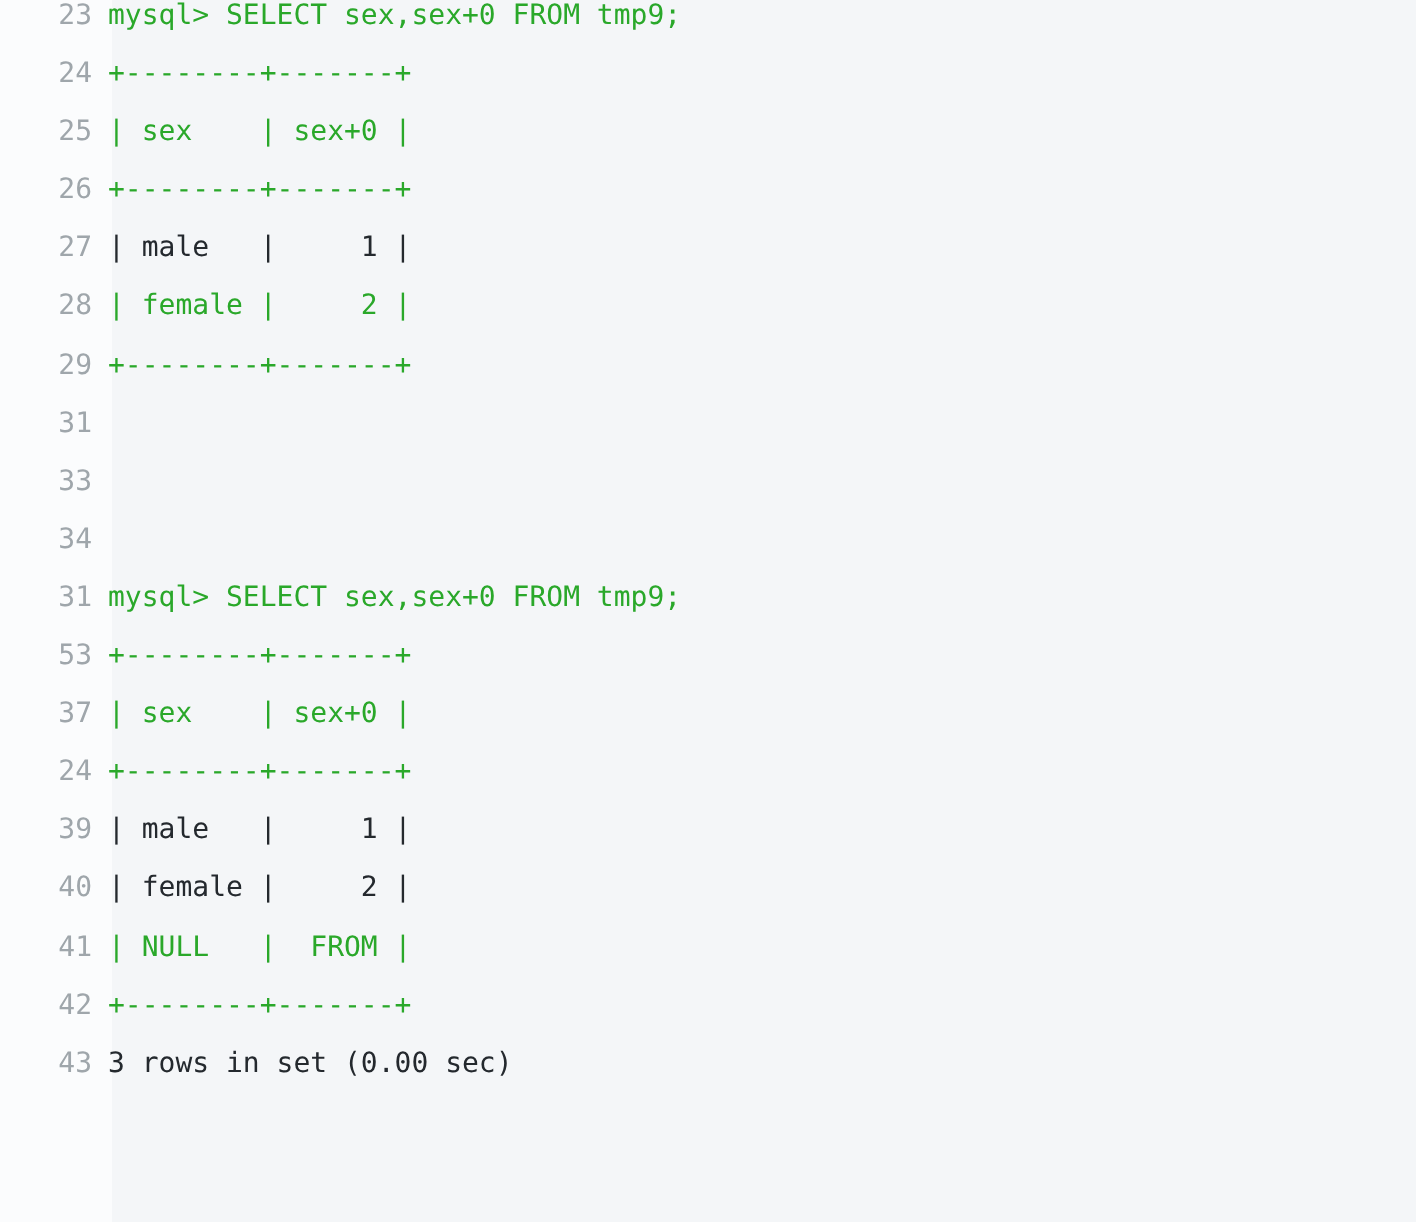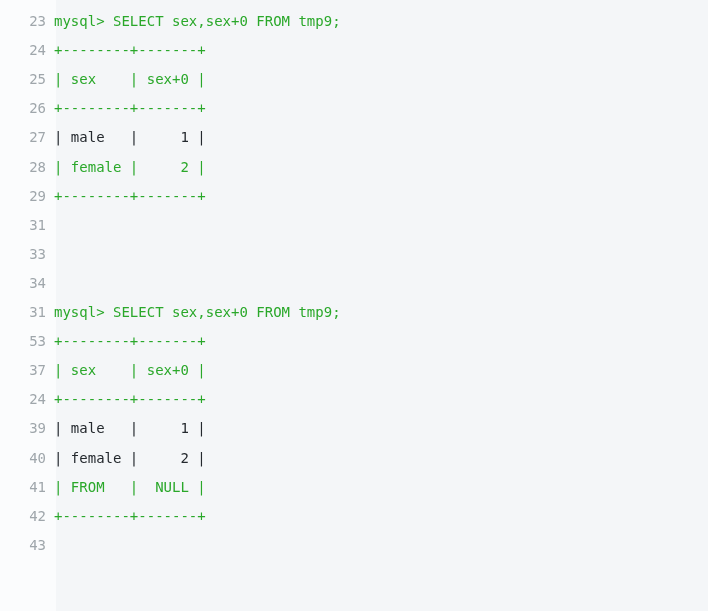--- a/index.html
+++ b/index.html
@@ -25,21 +25,21 @@
     width: 56px;
     height: 100%;
     background: var(--gutter-bg, #fbfcfd);
   }
   .lines {
     position: relative;
     z-index: 1;
   }
   .line {
     display: flex;
-    align-items: flex-end;
+    align-items: flex-start;
     height: 29.1px;
     font-size: 14px;
     white-space: pre;
   }
   .num {
     flex: 0 0 46px;
     text-align: right;
     color: var(--line-number, #9fa6ab);
     user-select: none;
   }
@@ -63,17 +63,17 @@
       <div class="line"><span class="num">29</span><span class="txt" style="color: rgb(42, 168, 42);">+--------+-------+</span></div>
       <div class="line"><span class="num">31</span><span class="txt" style="color: rgb(36, 41, 46);"></span></div>
       <div class="line"><span class="num">33</span></div>
       <div class="line"><span class="num">34</span><span class="txt" style="color: rgb(36, 41, 46);"></span></div>
       <div class="line"><span class="num">31</span><span class="txt" style="color: rgb(42, 168, 42);">mysql&gt; SELECT sex,sex+0 FROM tmp9;</span></div>
       <div class="line"><span class="num">53</span><span class="txt" style="color: rgb(42, 168, 42);">+--------+-------+</span></div>
       <div class="line"><span class="num">37</span><span class="txt" style="color: rgb(42, 168, 42);">| sex    | sex+0 |</span></div>
       <div class="line"><span class="num">24</span><span class="txt" style="color: rgb(42, 168, 42);">+--------+-------+</span></div>
       <div class="line"><span class="num">39</span><span class="txt" style="color: rgb(36, 41, 46);">| male   |     1 |</span></div>
       <div class="line"><span class="num">40</span><span class="txt" style="color: rgb(36, 41, 46);">| female |     2 |</span></div>
-      <div class="line"><span class="num">41</span><span class="txt" style="color: rgb(42, 168, 42);">| FROM   |  NULL |</span></div>
+      <div class="line"><span class="num">41</span><span class="txt" style="color: rgb(42, 168, 42);">| NULL   |  FROM |</span></div>
       <div class="line"><span class="num">42</span><span class="txt" style="color: rgb(42, 168, 42);">+--------+-------+</span></div>
-      <div class="line"><span class="num">43</span></div>
+      <div class="line"><span class="num">43</span><span class="txt" style="color: rgb(36, 41, 46);">3 rows in set (0.00 sec)</span></div>
     </div>
 </div>
 
 </body></html>

